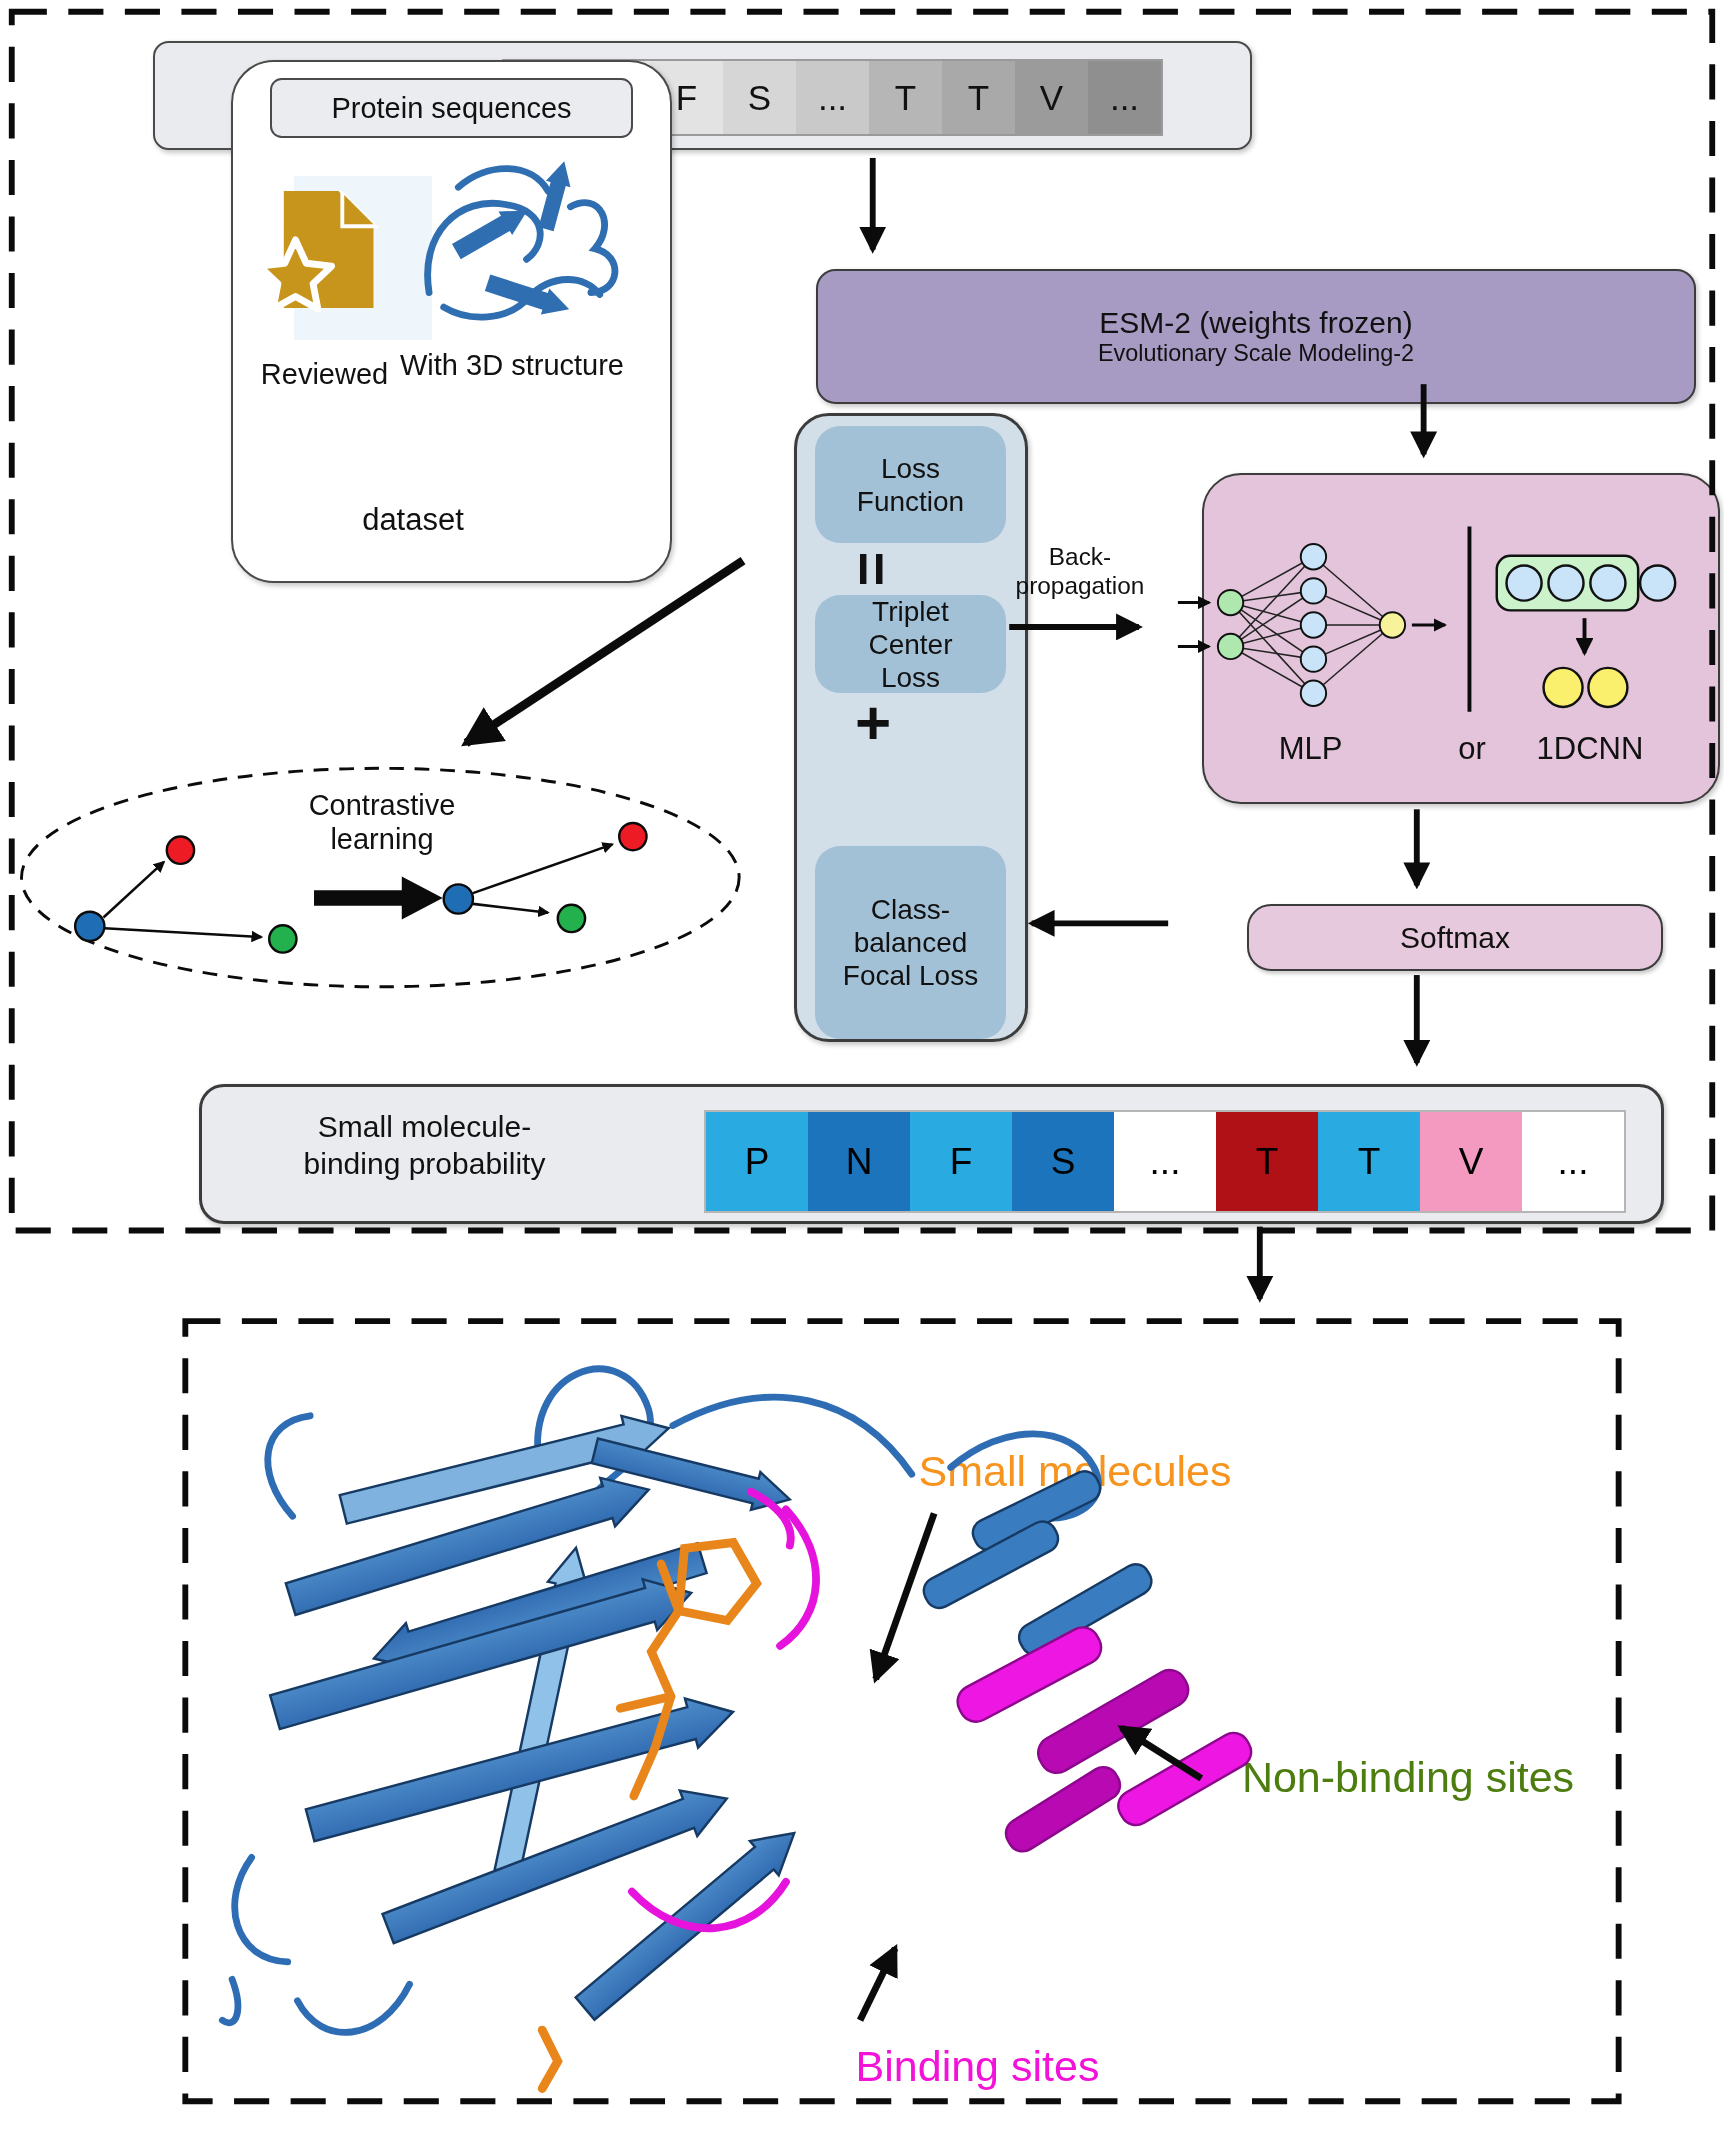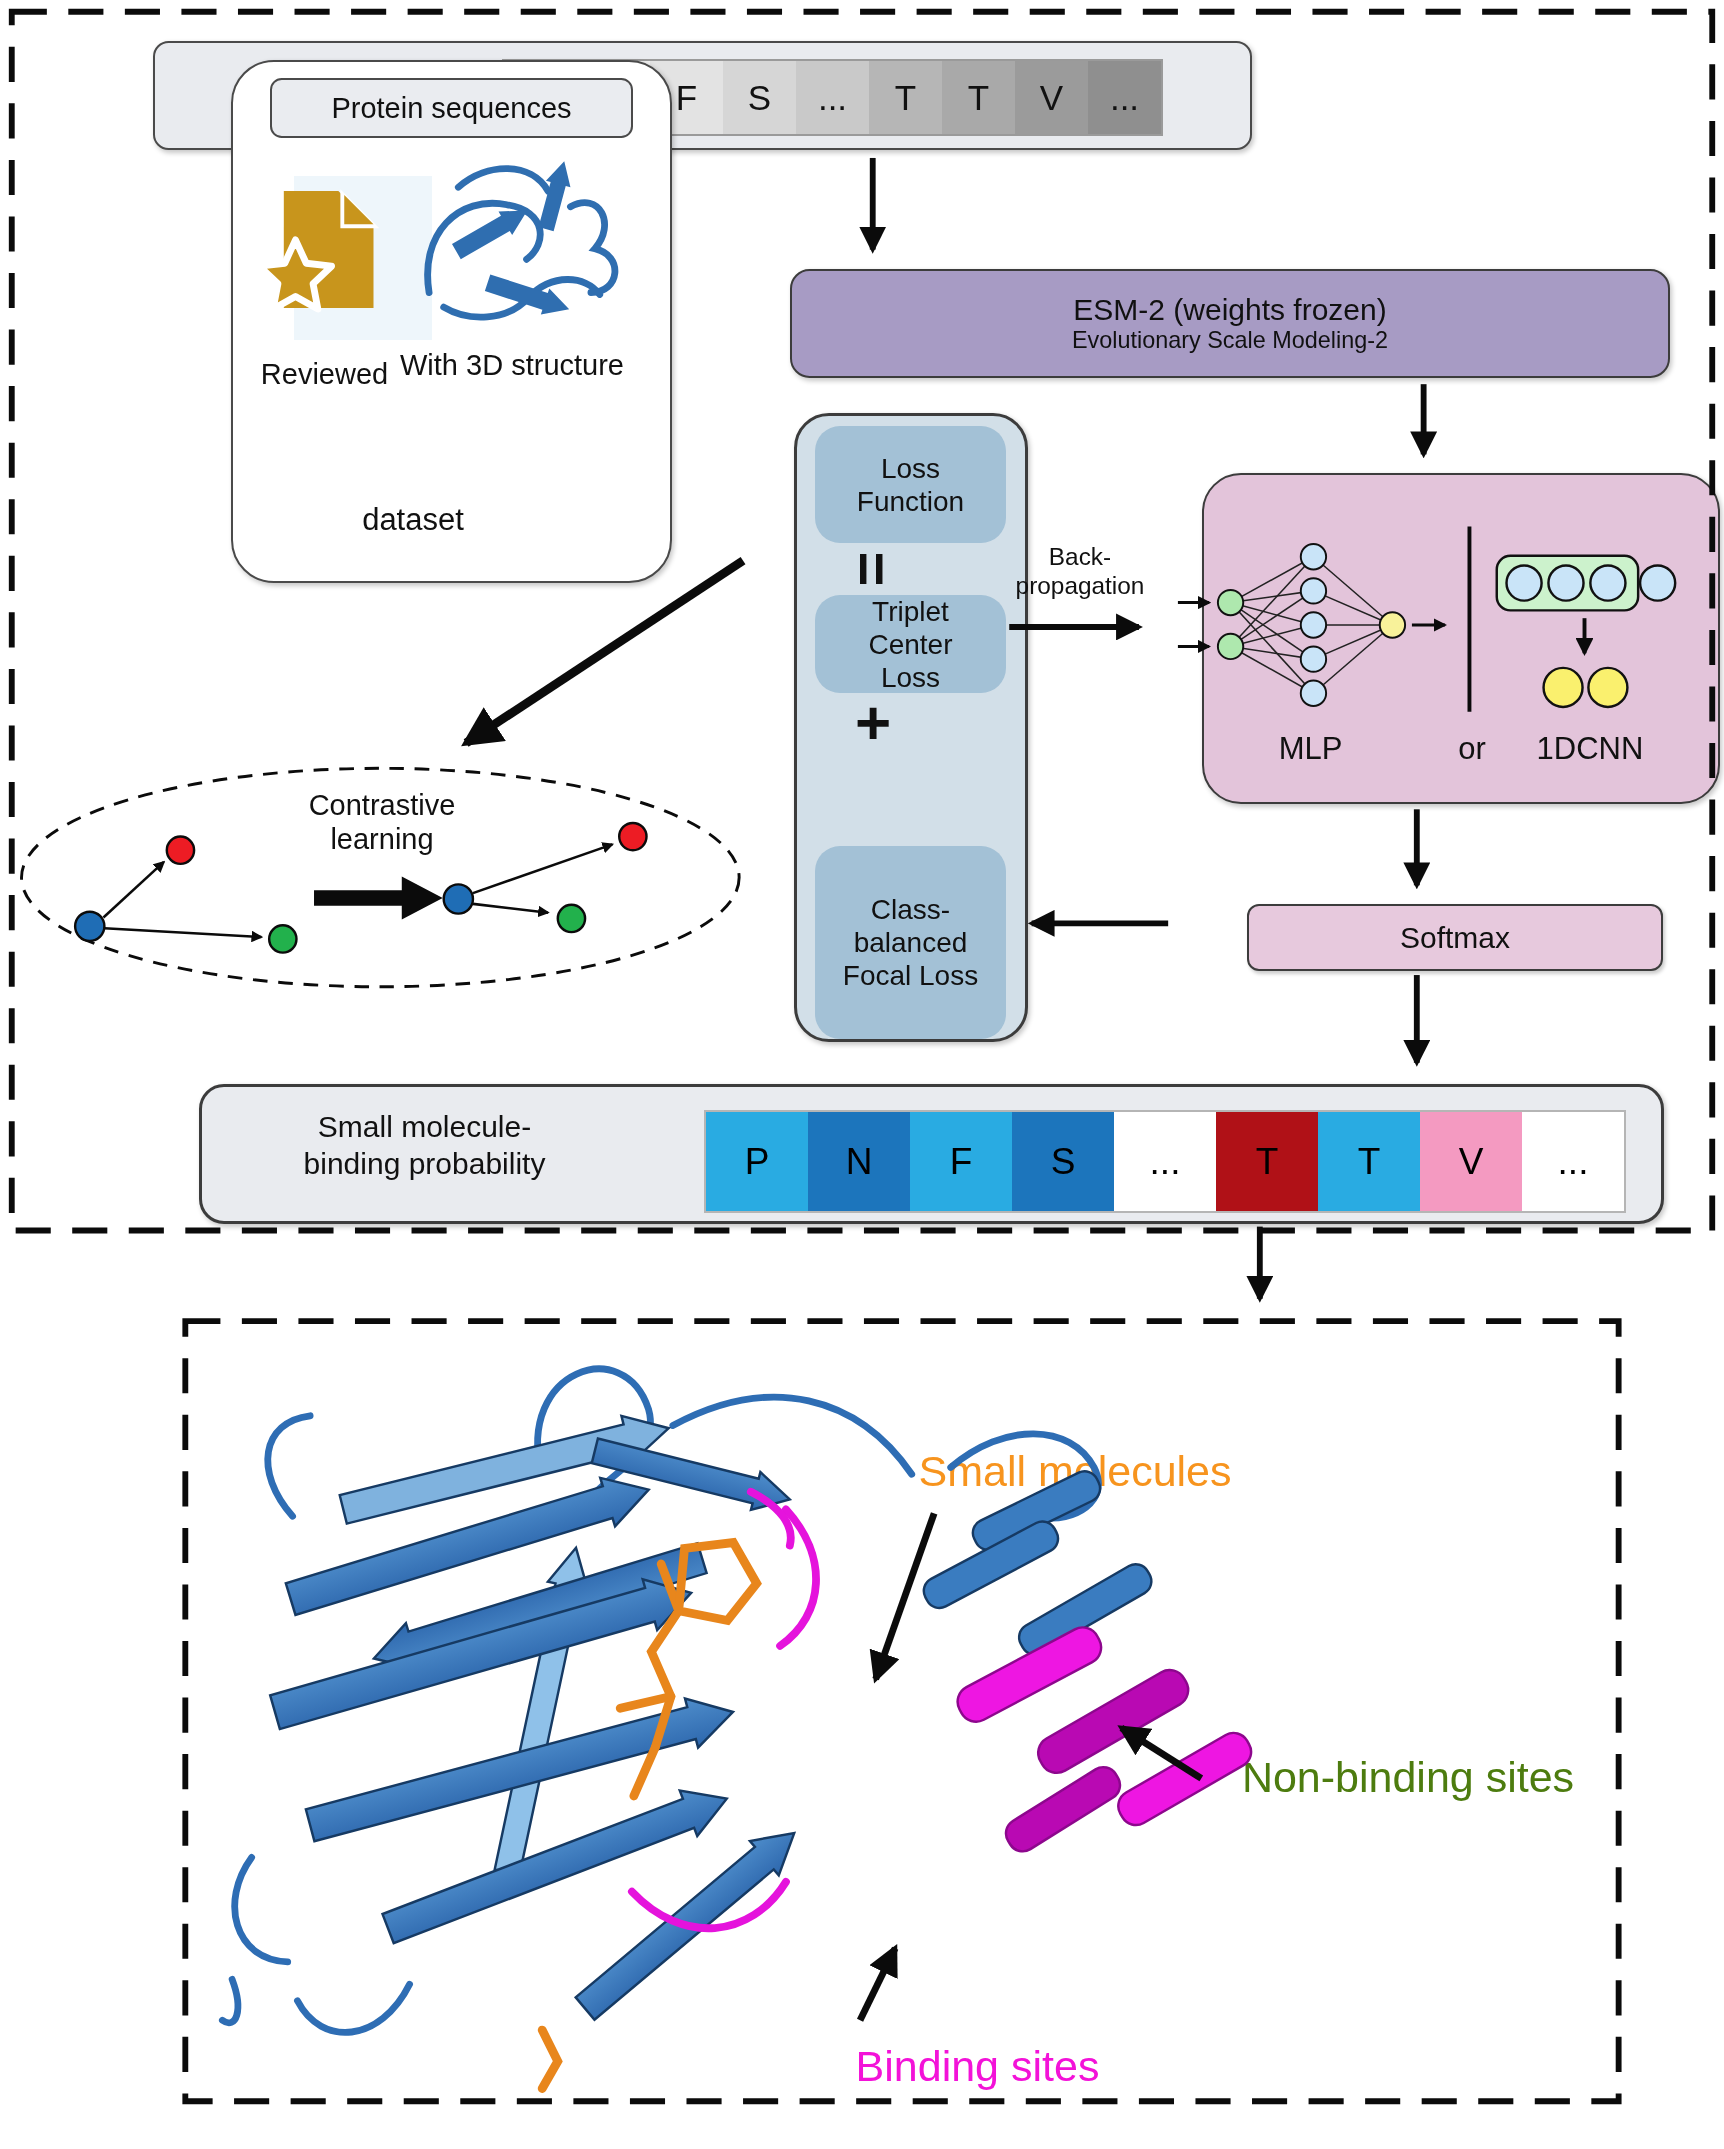--- a/index.html
+++ b/index.html
@@ -20,21 +20,21 @@
   .dsbox{left:193px;top:60px;width:441px;height:523px;background:#ffffff;
          border:2.9px solid #4a4a4a;border-radius:43px;box-shadow:2px 2.9px 4.9px rgba(0,0,0,.22);}
   .pseqlabel{left:232px;top:78px;width:363px;height:60px;background:#eaecf0;
              border:2.9px solid #4a4a4a;border-radius:11.7px;font-size:29px;}
   .reviewedbg{left:256px;top:176px;width:138px;height:164px;background:#eef6fb;}
   .dslabel{font-size:29px;}
   .dstitle{font-size:39px;font-weight:bold;}
   .dssub{font-size:31px;}
 
   
-  .esm{left:752px;top:269px;width:880px;height:109px;background:#a79bc4;
+  .esm{left:778px;top:269px;width:880px;height:135px;background:#a79bc4;
        border:2.9px solid #3c3c3c;border-radius:19.5px;flex-direction:column;box-shadow:2px 2.9px 4.9px rgba(0,0,0,.22);}
   .esmtitle{font-size:30px;}
   .esmsub{font-size:23.4px;}
 
   
   .lossouter{left:756px;top:413px;width:234px;height:629px;background:#d2dfe8;
              border:3.9px solid #3c3c3c;border-radius:35px;box-shadow:2px 2.9px 4.9px rgba(0,0,0,.22);}
   .lossin{left:777px;width:191px;background:#a3c1d6;border-radius:25px;font-size:28px;line-height:33px;}
   .eqsym{left:824px;top:534px;width:98px;height:70px;font-size:60px;font-weight:bold;
          transform:rotate(90deg);}
@@ -43,21 +43,21 @@
   
   .backprop{left:997px;top:542px;width:166px;text-align:center;font-size:24.4px;line-height:29px;}
 
   
   .modelbox{left:1164px;top:473px;width:518px;height:331px;background:#e3c4da;
             border:2.9px solid #3c3c3c;border-radius:39px;box-shadow:2px 2.9px 4.9px rgba(0,0,0,.22);}
   .mlabel{font-size:31px;}
 
   
   .softmax{left:1209px;top:904px;width:416px;height:67px;background:#e7c9dd;
-           border:2.9px solid #3c3c3c;border-radius:12px;font-size:30px;box-shadow:2px 2.9px 3.9px rgba(0,0,0,.2);}
+           border:2.9px solid #3c3c3c;border-radius:24px;font-size:30px;box-shadow:2px 2.9px 3.9px rgba(0,0,0,.2);}
 
   
   .contr{left:265px;top:788px;width:234px;text-align:center;font-size:29px;line-height:34px;}
 
   
   .probbar{left:161px;top:1084px;width:1465px;height:140px;background:#e9ebef;
            border:3.9px solid #3c3c3c;border-radius:25px;box-shadow:2px 2.9px 4.9px rgba(0,0,0,.22);}
   .problabel{left:200px;top:1108px;width:449px;text-align:center;font-size:30px;line-height:37px;}
   .probcells{left:704px;top:1110px;height:99px;display:flex;border:2px solid #b5b5b5;}
   .probcell{width:102px;height:99px;display:flex;align-items:center;justify-content:center;font-size:37px;color:#000;}

